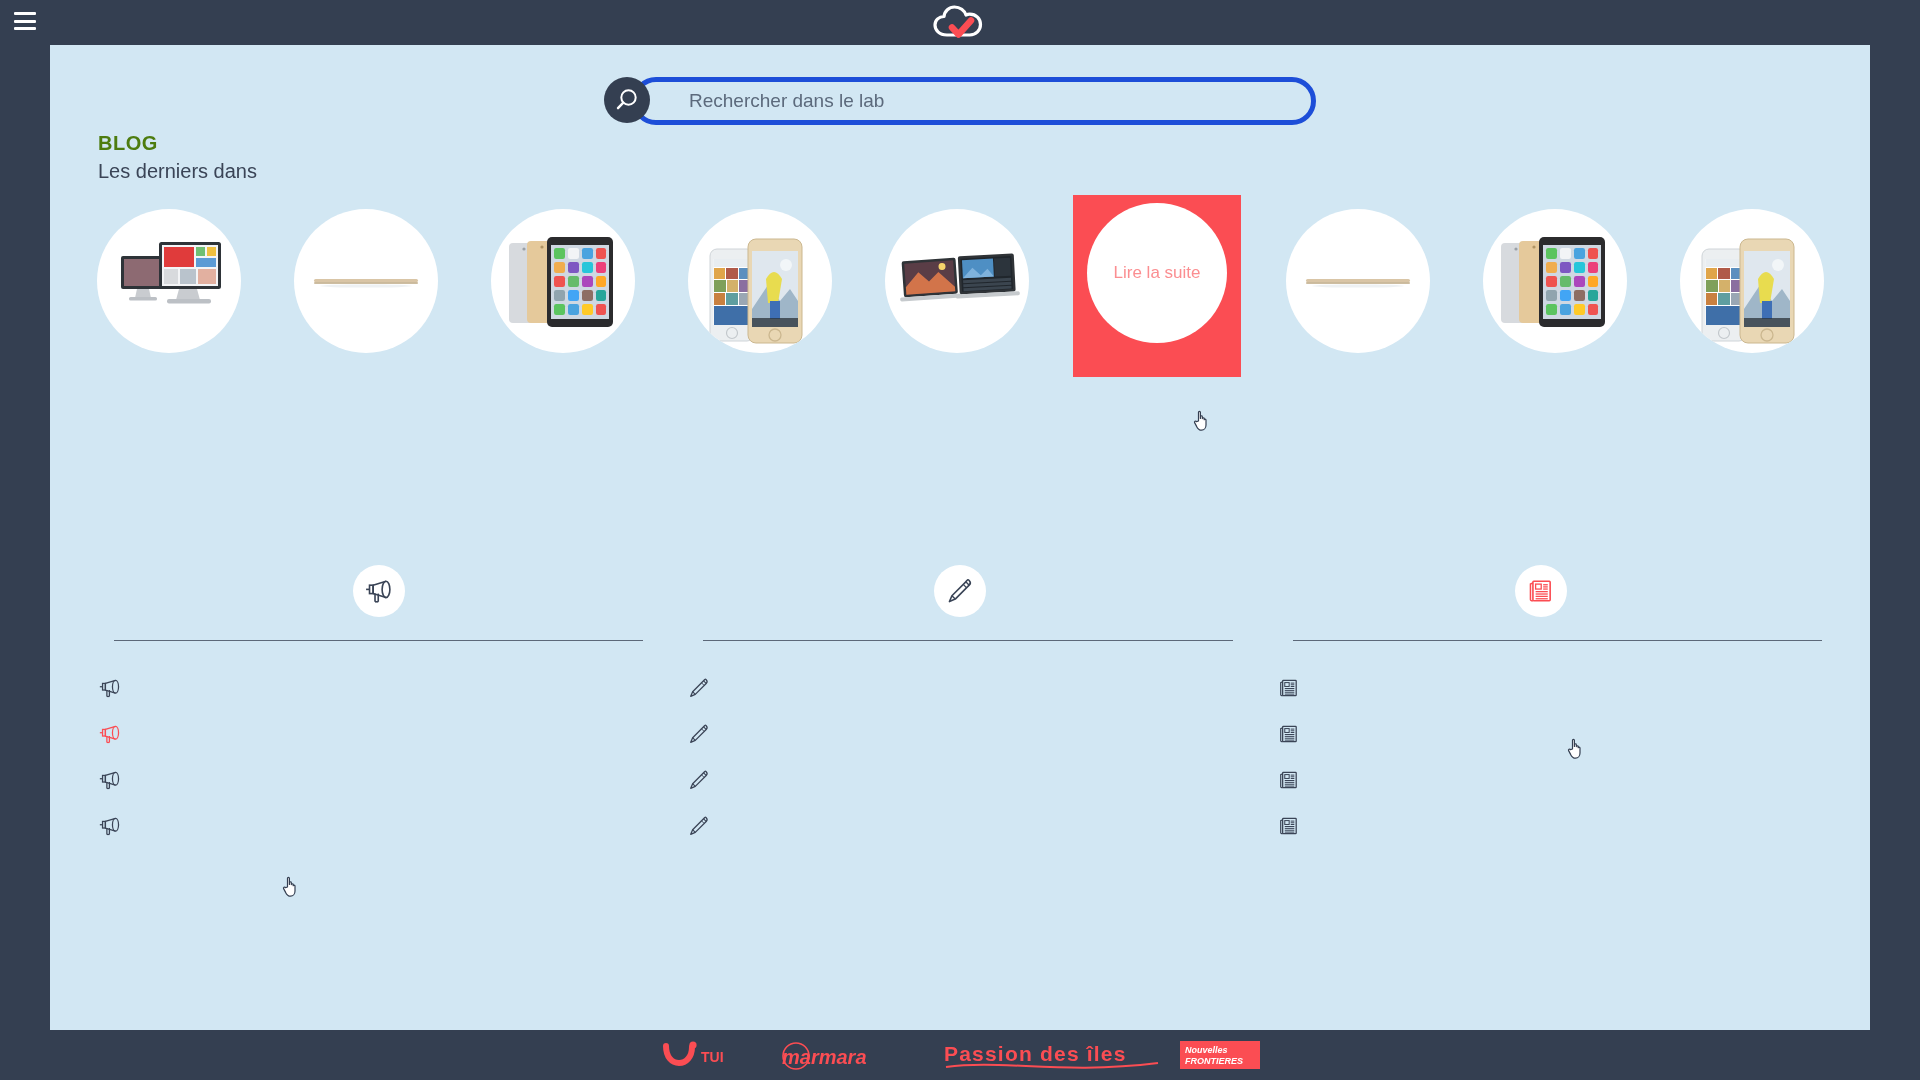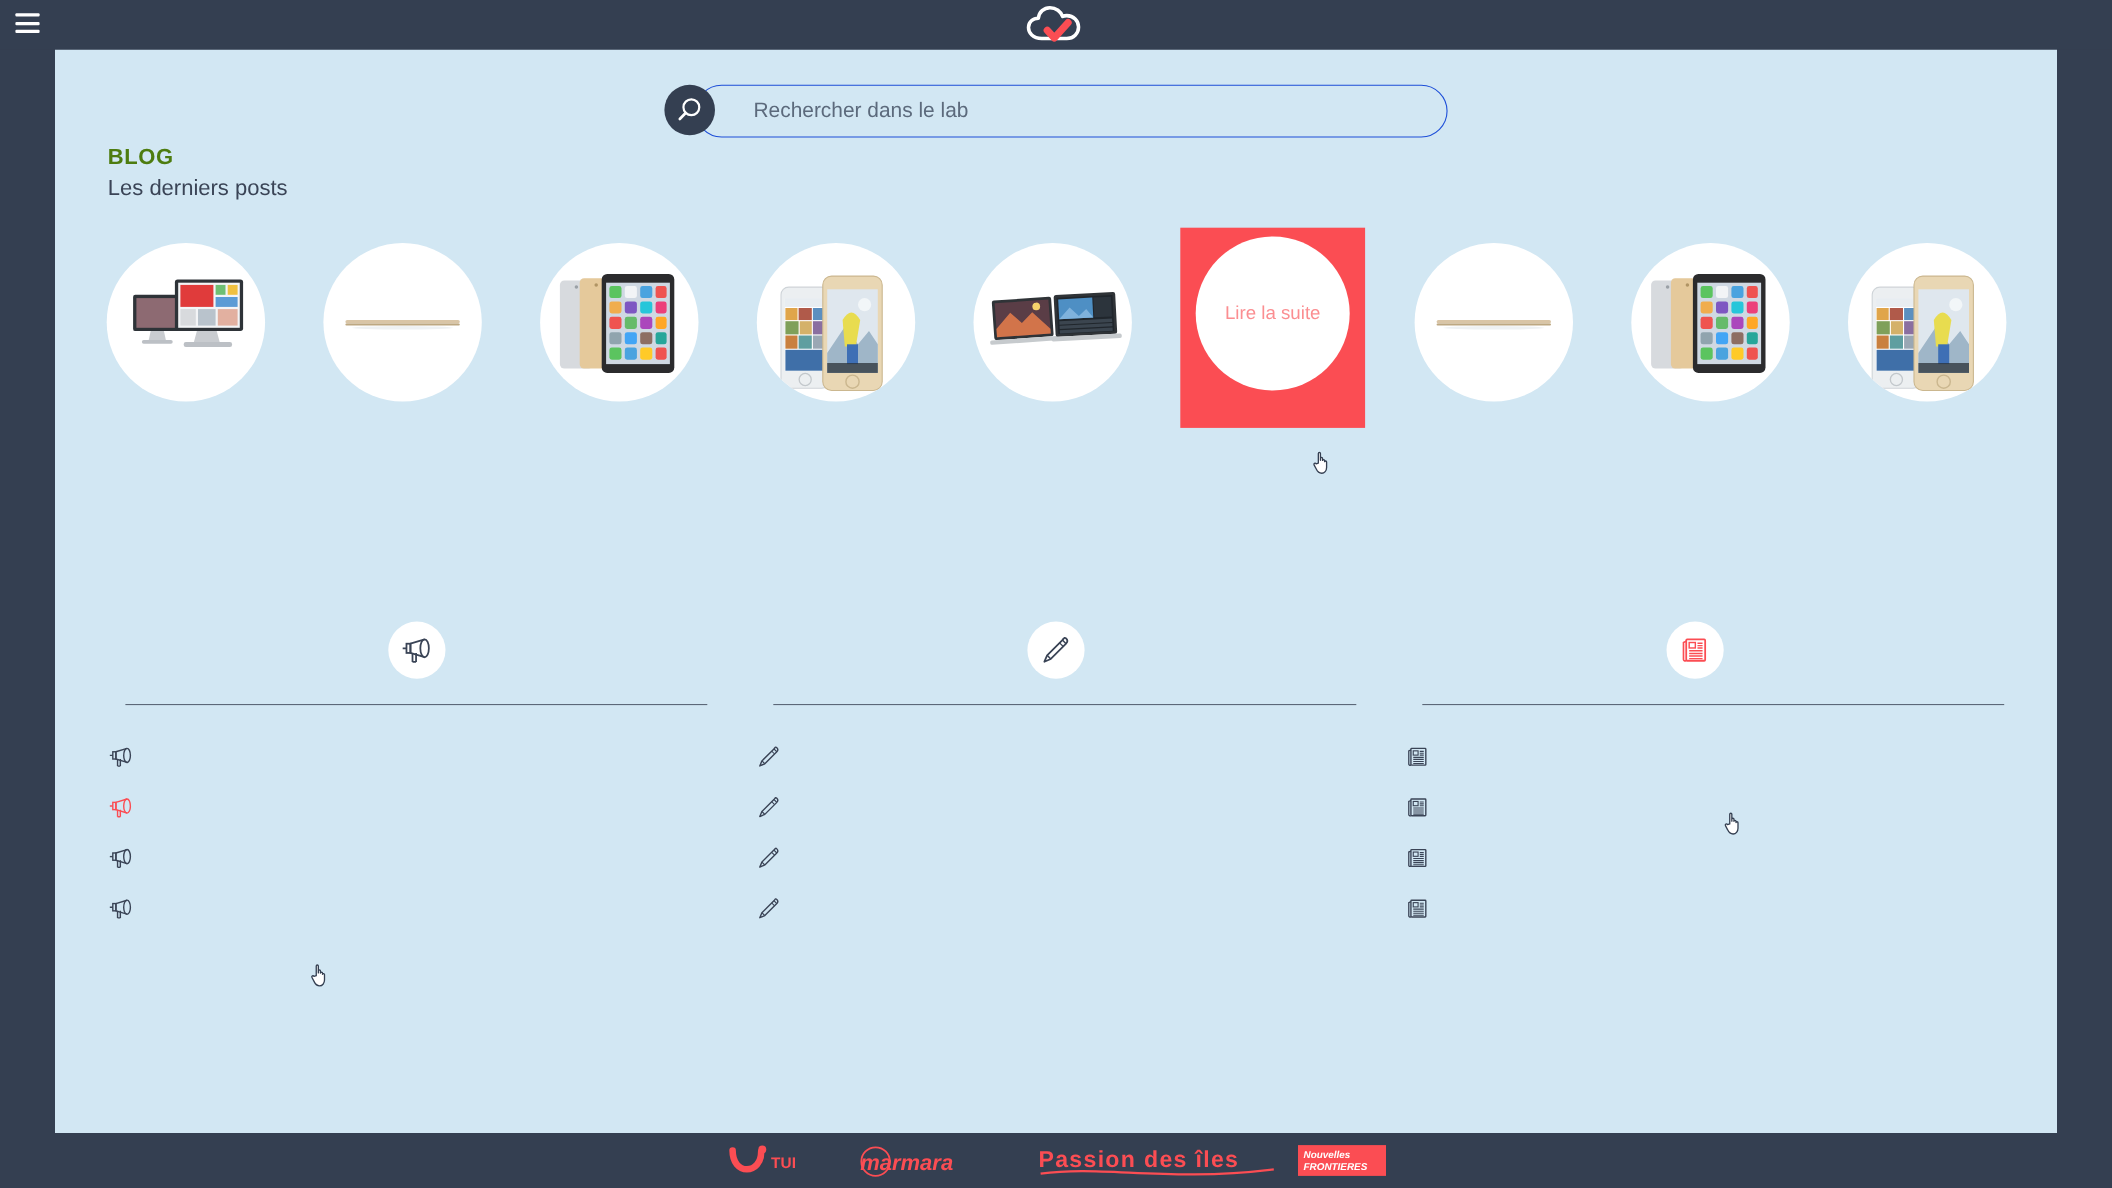--- a/index.html
+++ b/index.html
@@ -75,21 +75,21 @@
     transform: translateX(-50%);
     width: 712px;
     height: 48px;
   }
   #search-field {
     position: absolute;
     left: 28px;
     top: 0;
     width: 684px;
     height: 48px;
-    border: 1px solid #1d4ed8;
+    border: 5px solid #1d4ed8;
     border-radius: 24px;
     background: transparent;
     padding-left: 52px;
     font-family: "Liberation Sans", sans-serif;
     font-size: 19px;
     color: #4d5a6d;
     outline: none;
   }
   #search-field::placeholder { color: #5c6a7c; }
   #search-icon-btn {
@@ -122,21 +122,21 @@
     font-size: 20px;
     font-weight: normal;
     color: #3a4456;
     line-height: 1.4;
   }
 
   
   #posts {
     position: absolute;
     left: 38px;
-    top: 170px;
+    top: 158px;
     width: 1744px;
     display: flex;
     gap: 10px;
   }
   .post {
     width: 168px;
     margin-right: 26px;
     position: relative;
     padding: 6px 8px 10px 8px;
     cursor: pointer;
@@ -336,21 +336,21 @@
       <svg viewBox="0 0 28 28" width="28" height="28" aria-hidden="true">
         <circle cx="15.5" cy="11.5" r="7.2" fill="none" stroke="#ffffff" stroke-width="2"></circle>
         <line x1="10.3" y1="16.7" x2="5" y2="22.2" stroke="#ffffff" stroke-width="2.4" stroke-linecap="round"></line>
       </svg>
     </div>
     <input id="search-field" type="text" placeholder="Rechercher dans le lab" value="" style="">
   </div>
 
   <div id="blog-head">
     <div id="blog-kicker">BLOG</div>
-    <div id="blog-sub">Les derniers posts</div>
+    <div id="blog-sub">Les derniers dans</div>
   </div>
 
   <div id="posts">
       <div class="post">
         <div class="thumb">
           <svg viewBox="0 0 144 144" width="144" height="144" aria-hidden="true">
         <rect x="24" y="47" width="44" height="33" rx="2" fill="#2e3338"></rect>
         <rect x="27" y="50" width="38" height="27" fill="#8d6a72"></rect>
         <path d="M40 80 h12 l2 9 h-16 z" fill="#c9ccd0"></path>
             <rect x="32" y="88" width="28" height="3.5" rx="1.6" fill="#bcc0c5"></rect>

